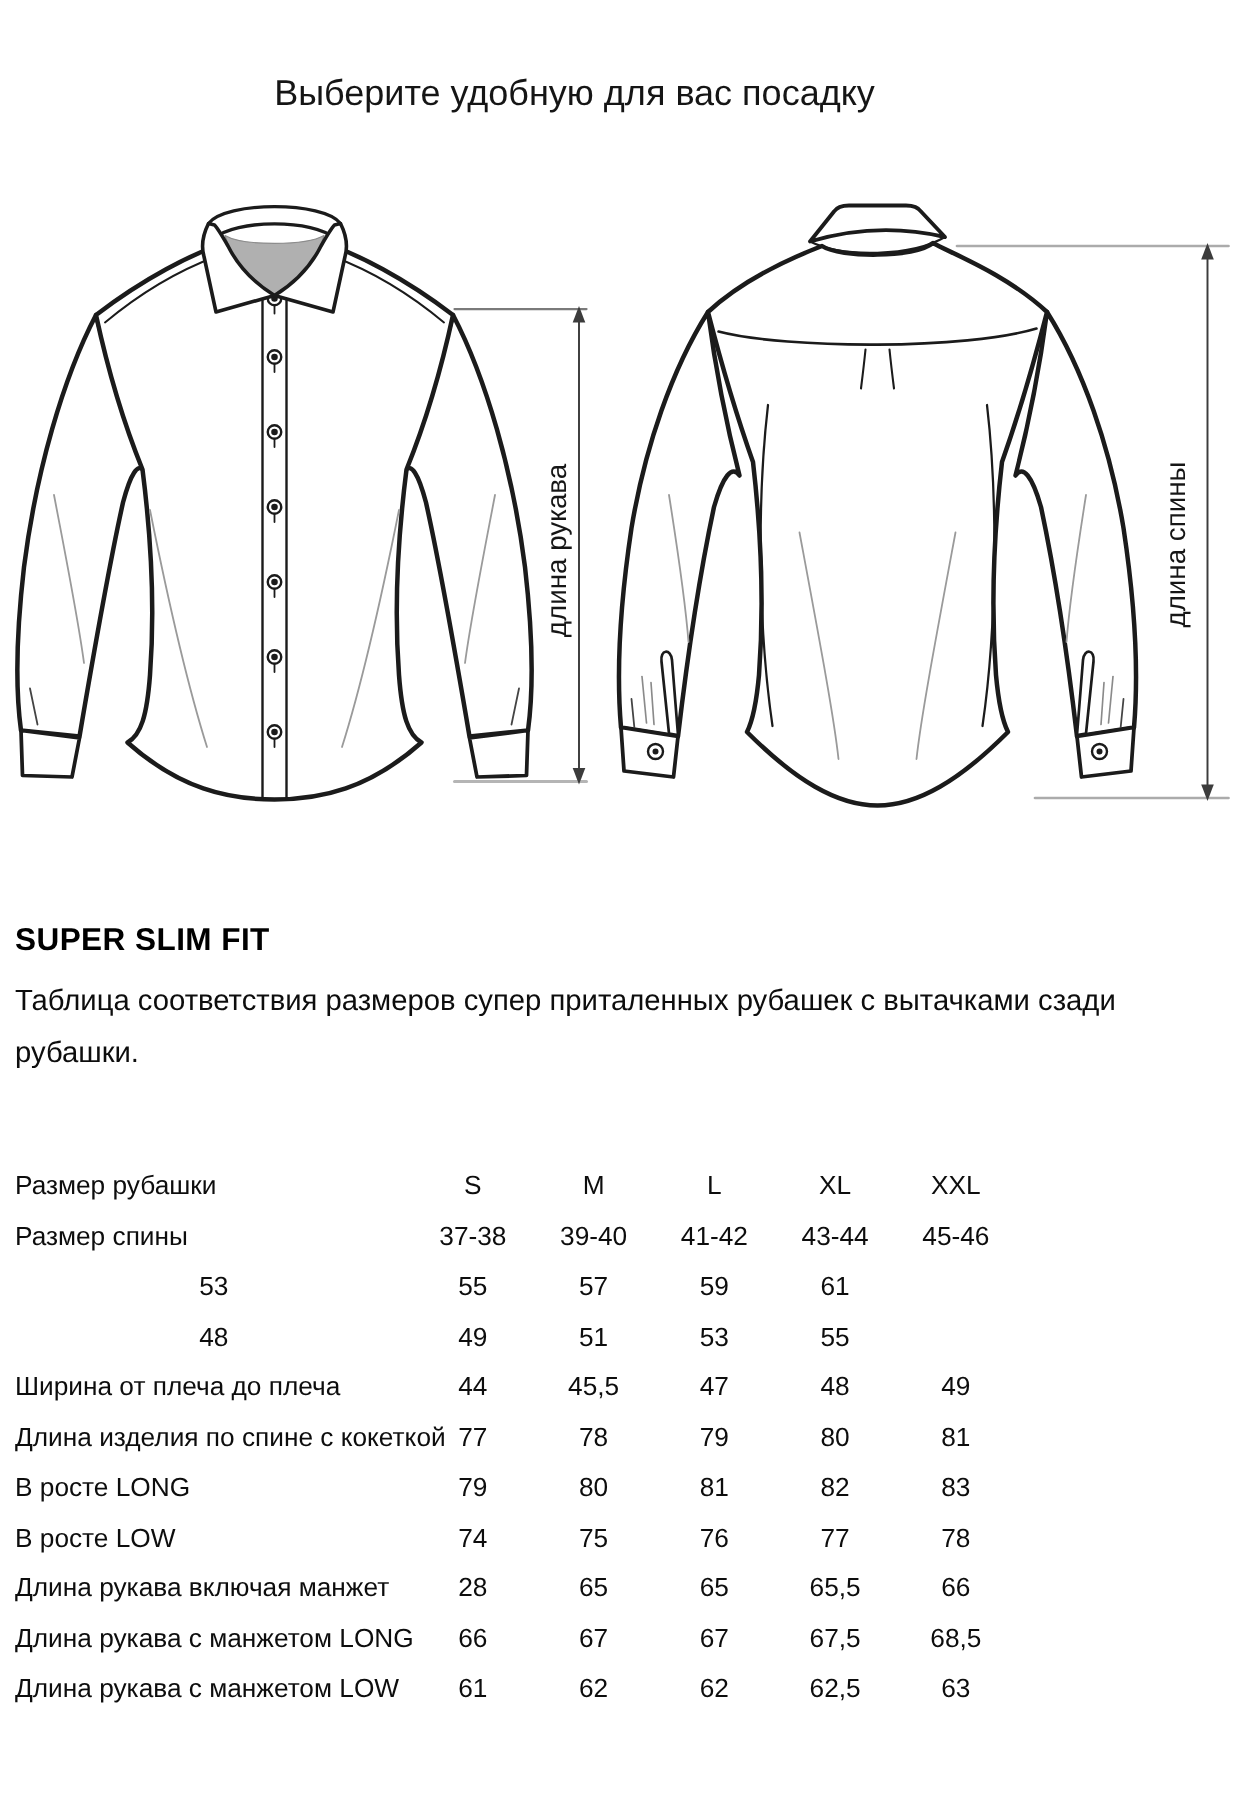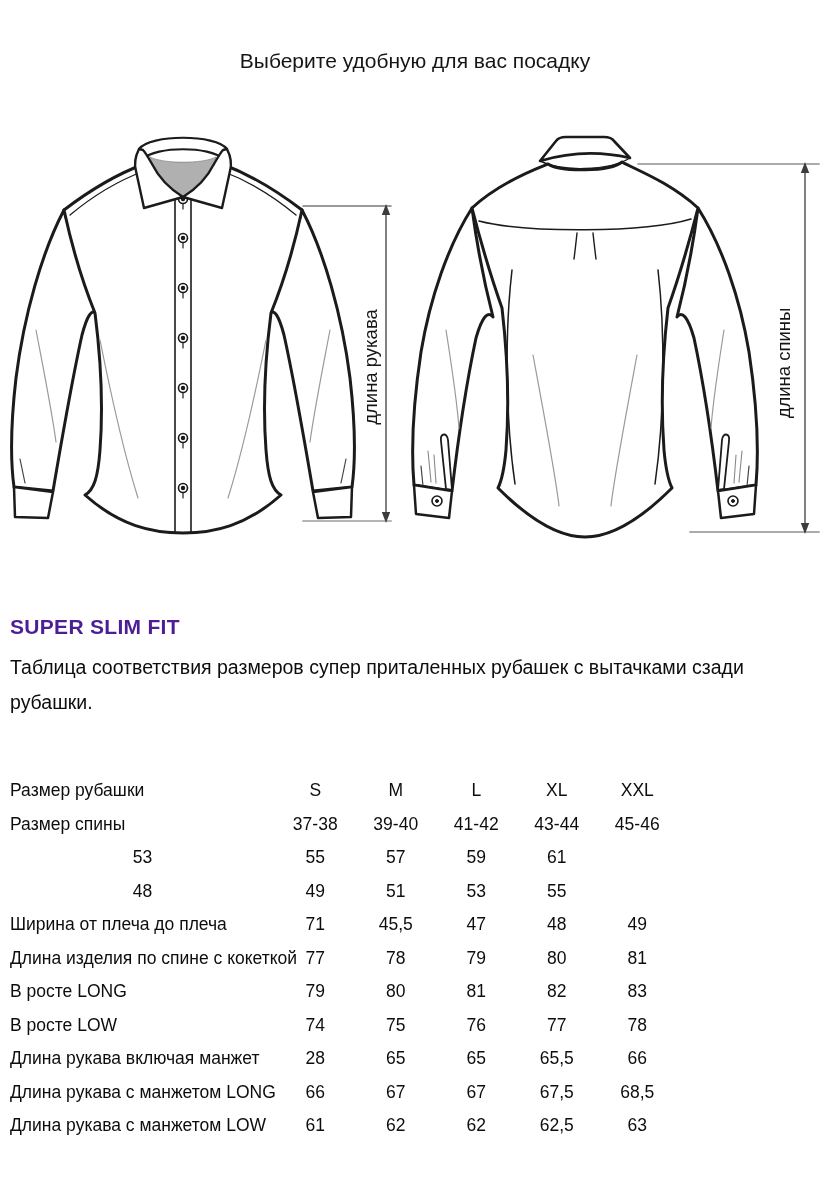--- a/index.html
+++ b/index.html
@@ -3,27 +3,27 @@
 <meta charset="utf-8">
 <style>
   html,body { margin:0; padding:0; }
   body {
     width:825px; height:1200px; background:#ffffff; position:relative;
     font-family:"Liberation Sans", sans-serif; color:#111;
     overflow:hidden;
   }
   .title {
     position:absolute; top:49px; left:0; width:766px;
-    text-align:center; font-size:21px; font-weight:400; color:#151515;margin-left:32px;
+    text-align:center; font-size:24px; font-weight:400; color:#151515;
   }
   #diagram { position:absolute; top:0; left:0; }
   svg text { font-family:"Liberation Sans", sans-serif; }
   .fit-heading {
     position:absolute; left:10px; top:615px;
-    font-size:21px; font-weight:700; letter-spacing:.3px; color:#4c1d95;
+    font-size:21px; font-weight:700; letter-spacing:.3px; color:#000000;
   }
   .fit-desc {
     position:absolute; left:10px; top:650px; width:805px;
     font-size:19.5px; line-height:35px; font-weight:400; color:#0d0d0d;
   }
   .size-table { position:absolute; left:10px; top:738px; width:680px; font-size:17.5px; color:#0d0d0d;margin-top:36px; }
   .tr {
     display:grid;
     grid-template-columns:265px 80.5px 80.5px 80.5px 80.5px 80.5px;
     height:33.5px; align-items:center;
@@ -208,21 +208,21 @@
   </div>
   <div class="tr">
     <div class="td val">48</div>
     <div class="td val">49</div>
     <div class="td val">51</div>
     <div class="td val">53</div>
     <div class="td val">55</div>
   </div>
   <div class="tr">
     <div class="td label">Ширина от плеча до плеча</div>
-    <div class="td val">71</div>
+    <div class="td val">44</div>
     <div class="td val">45,5</div>
     <div class="td val">47</div>
     <div class="td val">48</div>
     <div class="td val">49</div>
   </div>
   <div class="tr">
     <div class="td label">Длина изделия по спине с кокеткой</div>
     <div class="td val">77</div>
     <div class="td val">78</div>
     <div class="td val">79</div>

